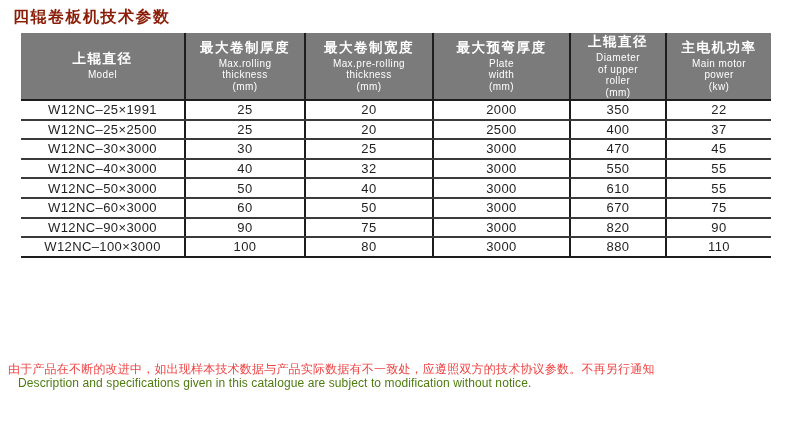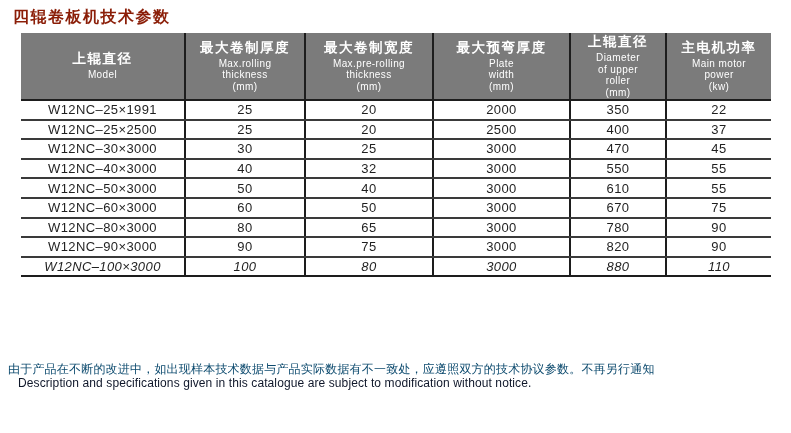--- a/index.html
+++ b/index.html
@@ -44,26 +44,26 @@
     height: 19.6px;
     text-align: center;
     vertical-align: middle;
     font-size: 13px;
     letter-spacing: 0.4px;
     color: #1f1f1f;
     border-bottom: 2px solid #3a3a3a;
     background: #ffffff;
     white-space: nowrap;
   }
-  table.spec tbody tr:last-child td { border-bottom: 2px solid #1d1d1d; font-style: italic; }
+  table.spec tbody tr:last-child td { border-bottom: 2px solid #1d1d1d; }
   td.model { letter-spacing: 0.6px; }
 
   .footer { position: absolute; left: 8px; top: 362px; width: 780px; }
-  .footer-cn { font-size: 12px; line-height: 14px; color: #0c4a6e; letter-spacing: 0.2px; }
-  .footer-en { font-size: 12px; line-height: 14px; color: #0f172a; margin-left: 10px; letter-spacing: 0.1px; }
+  .footer-cn { font-size: 12px; line-height: 14px; color: #ef4444; letter-spacing: 0.2px; }
+  .footer-en { font-size: 12px; line-height: 14px; color: #4d7c0f; margin-left: 10px; letter-spacing: 0.1px; }
 </style>
 </head>
 <body>
 
 <div class="page">
 
   <div class="title">四辊卷板机技术参数</div>
 
   <table class="spec">
     <colgroup>
@@ -168,28 +168,20 @@
       </tr>
       <tr>
         <td class="model">W12NC–60×3000</td>
         <td>60</td>
         <td>50</td>
         <td>3000</td>
         <td>670</td>
         <td>75</td>
       </tr>
       <tr>
-        <td class="model">W12NC–80×3000</td>
-        <td>80</td>
-        <td>65</td>
-        <td>3000</td>
-        <td>780</td>
-        <td>90</td>
-      </tr>
-      <tr>
         <td class="model">W12NC–90×3000</td>
         <td>90</td>
         <td>75</td>
         <td>3000</td>
         <td>820</td>
         <td>90</td>
       </tr>
       <tr>
         <td class="model">W12NC–100×3000</td>
         <td>100</td>

